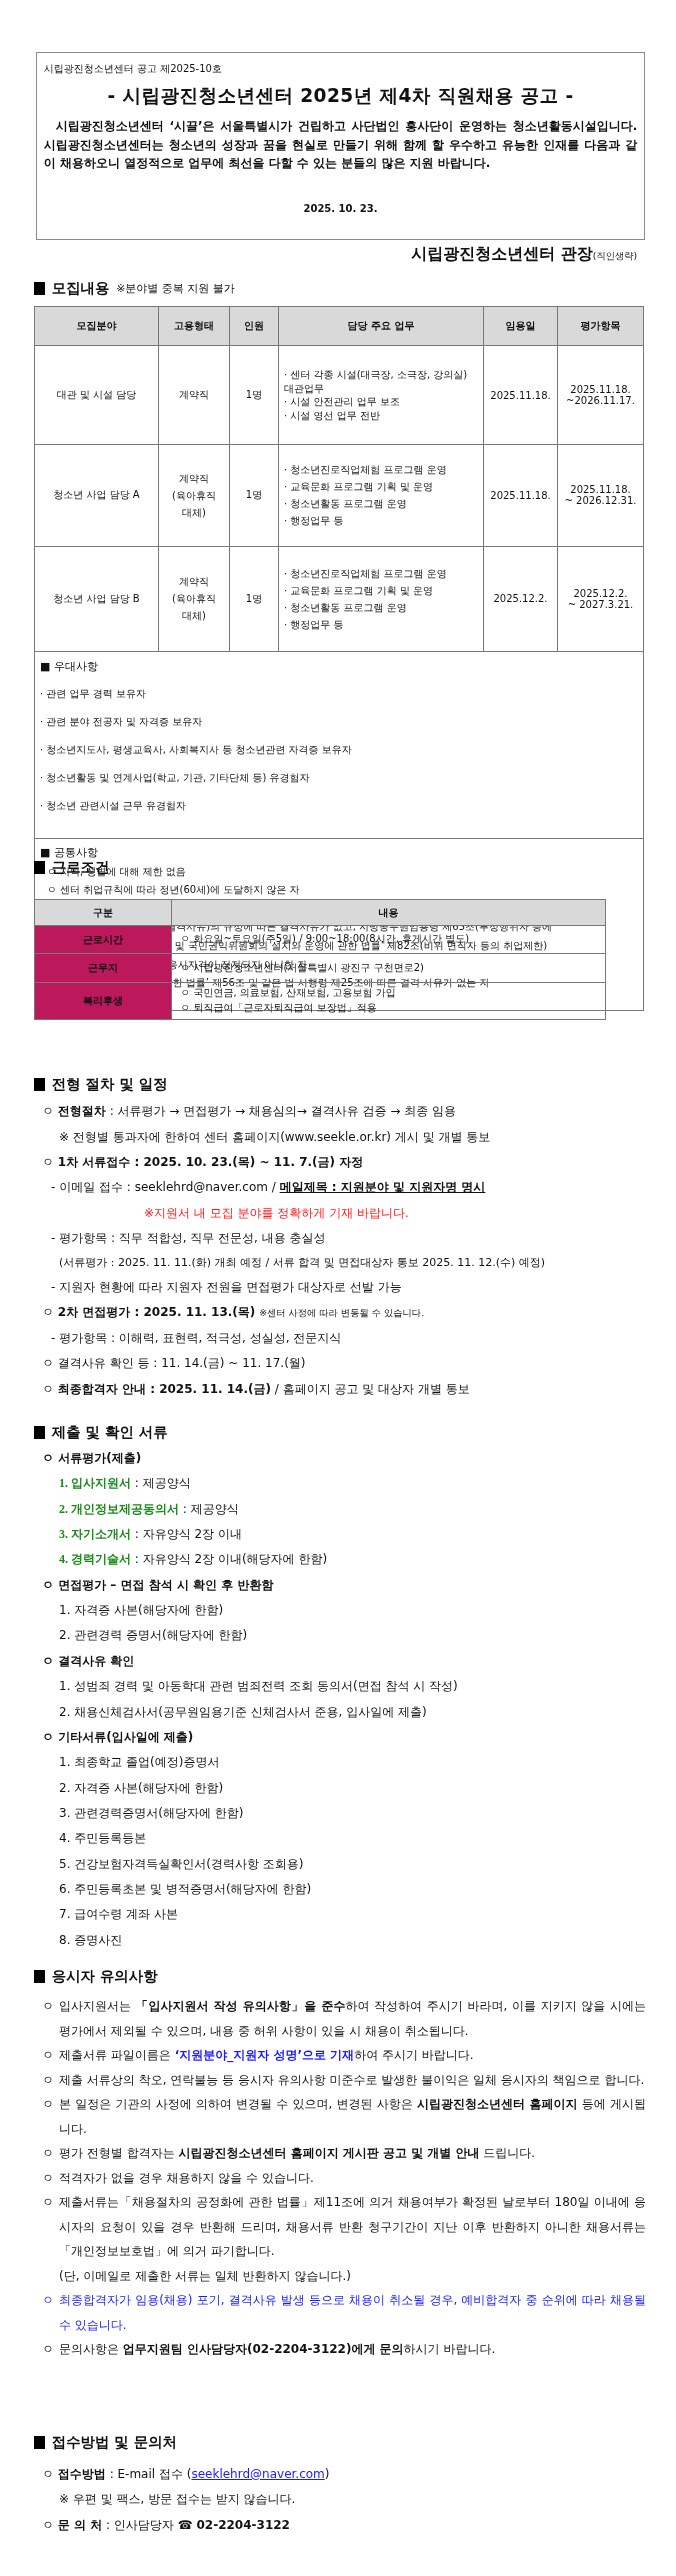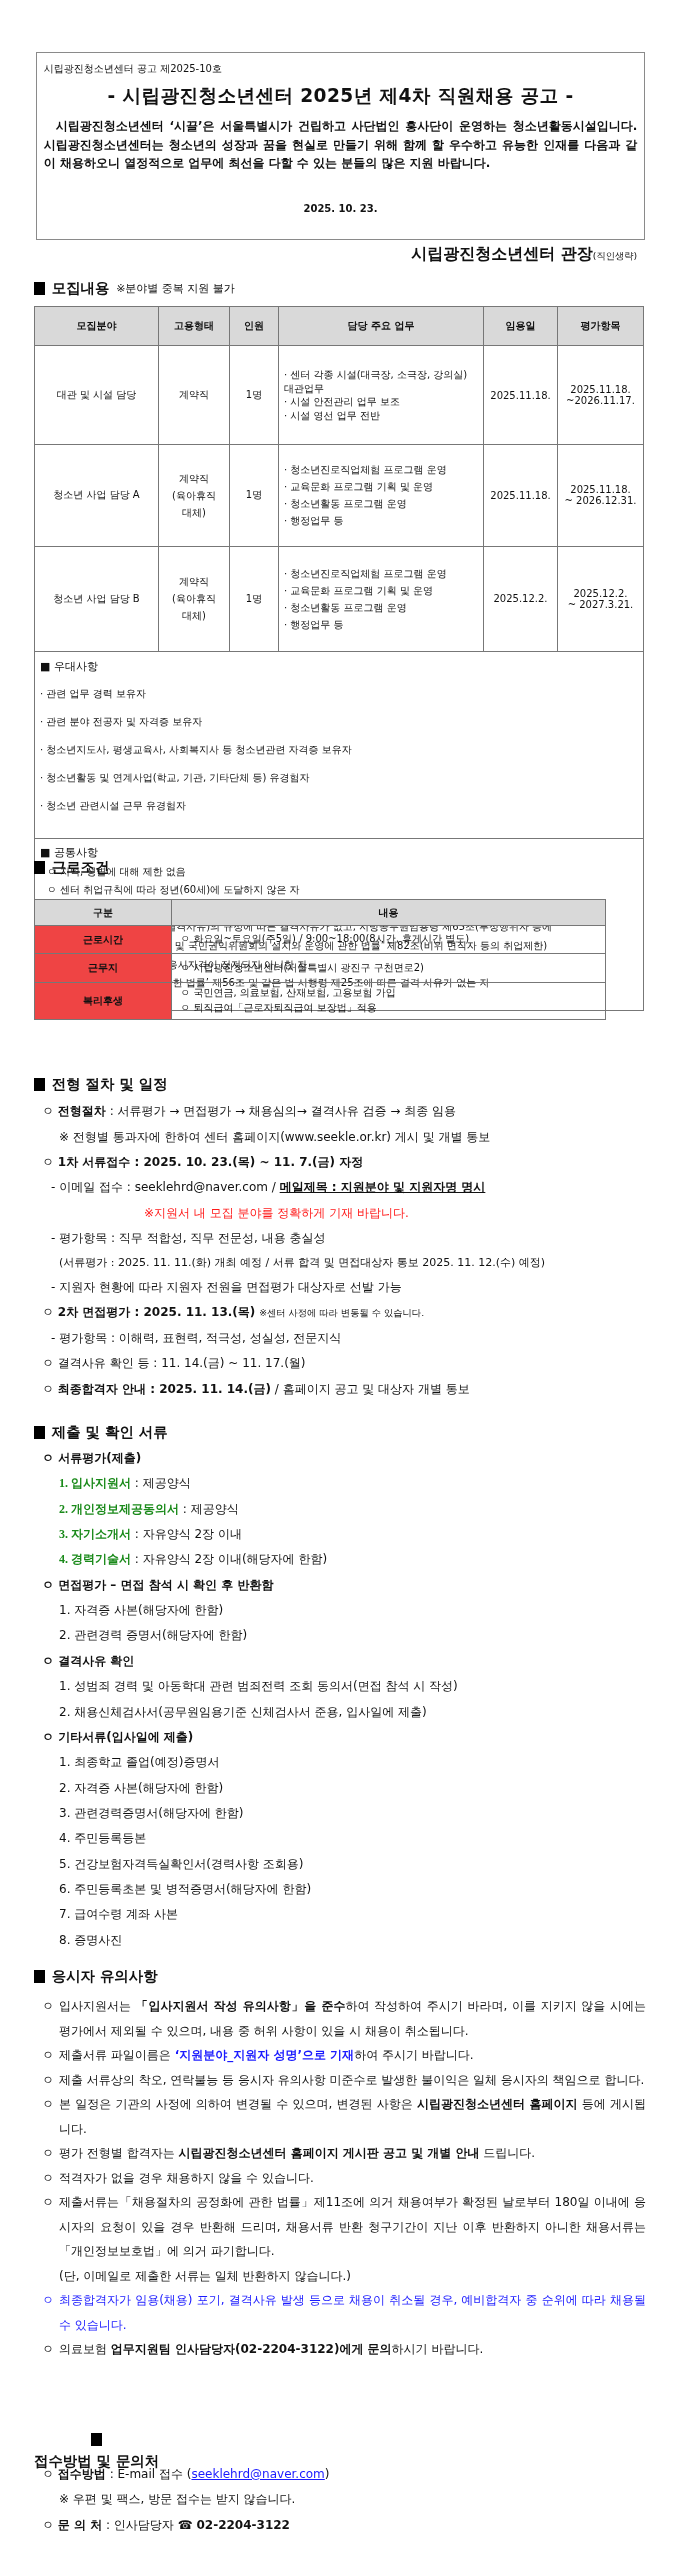--- a/index.html
+++ b/index.html
@@ -46,21 +46,21 @@
   .recruit td.duty { text-align: left; line-height: 13.5px; padding: 4.2px 5px; }
   .recruit tr.r1 td { height: 89px; }
   .recruit tr.r2 td { height: 93px; }
   .recruit tr.r3 td { height: 95px; }
   .recruit td.notes { text-align: left; vertical-align: top; padding: 6.8px 5px; line-height: 18px; }
   .recruit td.notes2 { text-align: left; vertical-align: top; padding: 5px 5px 10px; line-height: 18.6px; }
   .n-item { padding-left: 6.8px; }
   .n-sub { padding-left: 25px; }
 
   .cond { position: absolute; left: 34px; top: 899px; width: 572px; }
-  .cond td.lbl { background: #ef4444; font-weight: bold; text-align: center; width: 129px; }
+  .cond td.lbl { background: #be185d; font-weight: bold; text-align: center; width: 129px; }
   .cond td.val { text-align: left; padding-left: 8.5px; line-height: 14.4px; }
 
   
   .line { position: absolute; left: 42px; font-size: 12px; white-space: nowrap; }
   .ind1 { left: 59px; }
   .ind0 { left: 51px; }
   .b { font-weight: bold; }
   .red { color: #ff1a1a; }
   .blue { color: #1a1aff; }
   .green { color: #1a8a1a; font-weight: bold; font-family: Liberation Serif, serif; }
@@ -288,24 +288,24 @@
   <div class="b-row">
       <span class="circ">ㅇ</span>
       <span class="txt"><span>제출서류는「채용절차의 공정화에 관한 법률」제11조에 의거 채용여부가 확정된 날로부터 180일 이내에 응시자의 요청이 있을 경우 반환해 드리며, 채용서류 반환 청구기간이 지난 이후 반환하지 아니한 채용서류는「개인정보보호법」에 의거 파기합니다.</span><br><span>(단, 이메일로 제출한 서류는 일체 반환하지 않습니다.)</span></span>
     </div>
   <div class="b-row blue">
       <span class="circ">ㅇ</span>
       <span class="txt">최종합격자가 임용(채용) 포기, 결격사유 발생 등으로 채용이 취소될 경우, 예비합격자 중 순위에 따라 채용될 수 있습니다.</span>
     </div>
   <div class="b-row">
       <span class="circ">ㅇ</span>
-      <span class="txt"><span>의료보험 </span><span class="b">업무지원팀 인사담당자(02-2204-3122)에게 문의</span><span>하시기 바랍니다.</span></span>
-    </div>
-</div>
-
-<div class="sec-title" style="top:2433px;flex-direction:column;">
+      <span class="txt"><span>문의사항은 </span><span class="b">업무지원팀 인사담당자(02-2204-3122)에게 문의</span><span>하시기 바랍니다.</span></span>
+    </div>
+</div>
+
+<div class="sec-title" style="top:2433px;">
   <span class="sq"></span>
   <span>접수방법 및 문의처</span>
 </div>
 <div class="line" style="top:2466px;"><span>ㅇ</span> <span class="b">접수방법</span><span> : E-mail 접수 (</span><a class="blue ul">seeklehrd@naver.com</a><span>)</span></div>
 <div class="line ind1" style="top:2491px;">※ 우편 및 팩스, 방문 접수는 받지 않습니다.</div>
 <div class="line" style="top:2517px;"><span>ㅇ</span> <span class="b">문 의 처</span><span> : 인사담당자 </span><span class="b">☎</span> <span class="b">02-2204-3122</span></div>
 
 
 </body></html>

